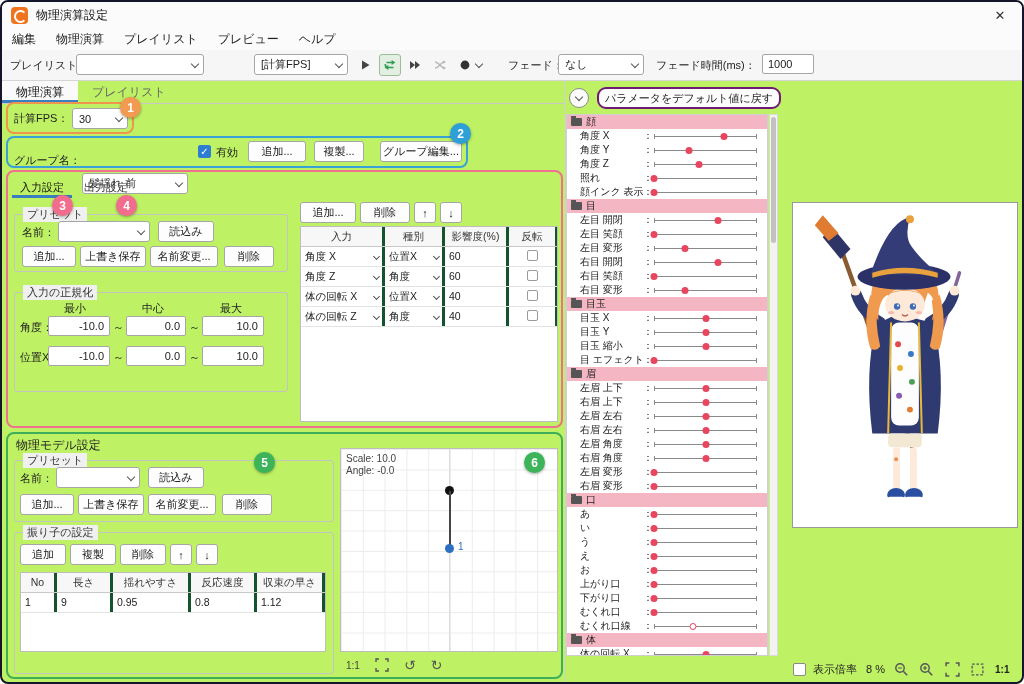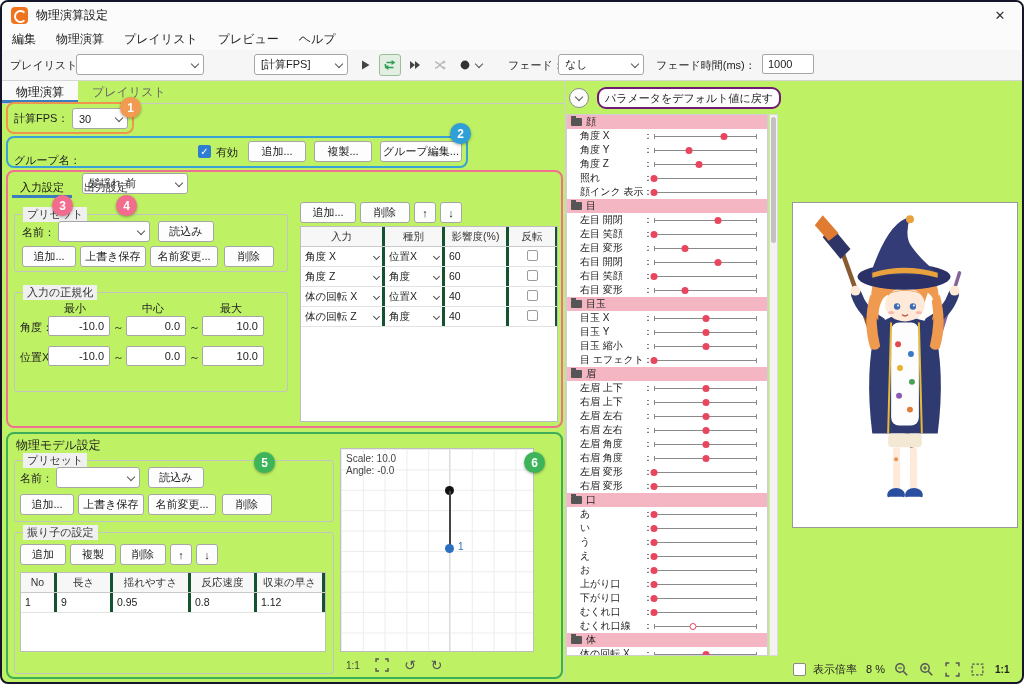--- a/index.html
+++ b/index.html
@@ -54,21 +54,21 @@
   
   .tbl { position:absolute; background:#fff; border:1px solid #bdbdbd; overflow:hidden; }
   .trow { display:flex; border-bottom:1px solid #e3e3e3; background:#fff; }
   .trow.thead { background:#f7f7f7; border-bottom:1px solid #c9c9c9; }
   .tcell { position:relative; font-size:10.5px; height:19px; line-height:18px; padding:0 4px; border-right:3px solid #14532d; white-space:nowrap; overflow:hidden; flex:none; }
   .thead .tcell { text-align:center; color:#333; }
   .tcell .chev { right:3px; top:7px; width:5px; height:5px; }
   .tcell .cbx { display:block; width:11px; height:11px; border:1px solid #9a9a9a; background:#fff; border-radius:2px; margin:3px auto; }
 
   
-  #pend-canvas { position:absolute; left:338px; top:446px; width:194px; height:204px; background:#fff; border:1px solid #bdbdbd;
+  #pend-canvas { position:absolute; left:338px; top:446px; width:218px; height:204px; background:#fff; border:1px solid #bdbdbd;
     background-image:linear-gradient(#ececec 1px, transparent 1px), linear-gradient(90deg,#ececec 1px, transparent 1px);
     background-size:21.8px 20.4px;padding-left:24px; }
   .cv-center { position:absolute; left:108px; top:0; bottom:0; width:1px; background:#dcdcdc; }
   .cv-text { position:absolute; font-size:10px; color:#444; white-space:nowrap; }
   .cv-anchor { position:absolute; left:104px; top:37px; width:9px; height:9px; border-radius:50%; background:#111; }
   .cv-rod { position:absolute; left:108px; top:42px; width:1.5px; height:57px; background:#444; }
   .cv-bob { position:absolute; left:104px; top:95px; width:9px; height:9px; border-radius:50%; background:#2d6fc0; }
   .cv-node-label { position:absolute; left:117px; top:92px; font-size:10px; color:#2d6fc0; }
   .cv-footer { position:absolute; left:344px; top:655px; display:flex; align-items:center; gap:15px; }
   .cv-footer .ratio { font-size:10px; color:#444; }
@@ -187,21 +187,21 @@
 
   <div class="annot c-blue" style="left:4px; top:134px; width:462px; height:32px;"></div>
   <span class="lbl" style="left:12px; top:148px;">グループ名：</span>
   <div class="combo" style="left:80px; top:139px; width:106px;margin-top:32px;">
     <span class="cval">髪揺れ 前</span>
     <i class="chev"></i>
   </div>
   <span class="cb checked" style="left:196px; top:143px;">✓</span>
   <span class="lbl" style="left:214px; top:140px;">有効</span>
   <div class="btn" style="left:246px; top:139px; width:58px;">追加...</div>
-  <div class="btn" style="left:312px; top:139px; width:58px;">複製...</div>
+  <div class="btn" style="left:312px; top:139px; width:50px;">複製...</div>
   <div class="btn" style="left:378px; top:139px; width:82px;">グループ編集...</div>
   <div class="badge b-blue" style="left:448px; top:121px;">2</div>
 
   <div class="annot c-pink" style="left:4px; top:168px; width:557px; height:258px;"></div>
   <div class="tab2 active" style="left:10px; top:174px;">入力設定</div>
   <div class="tab2" style="left:74px; top:174px;">出力設定</div>
   <div class="badge b-pink" style="left:50px; top:193px;">3</div>
   <div class="badge b-pink" style="left:114px; top:193px;">4</div>
 
   <div class="groupbox" style="left:12px; top:212px; width:274px; height:58px;">

